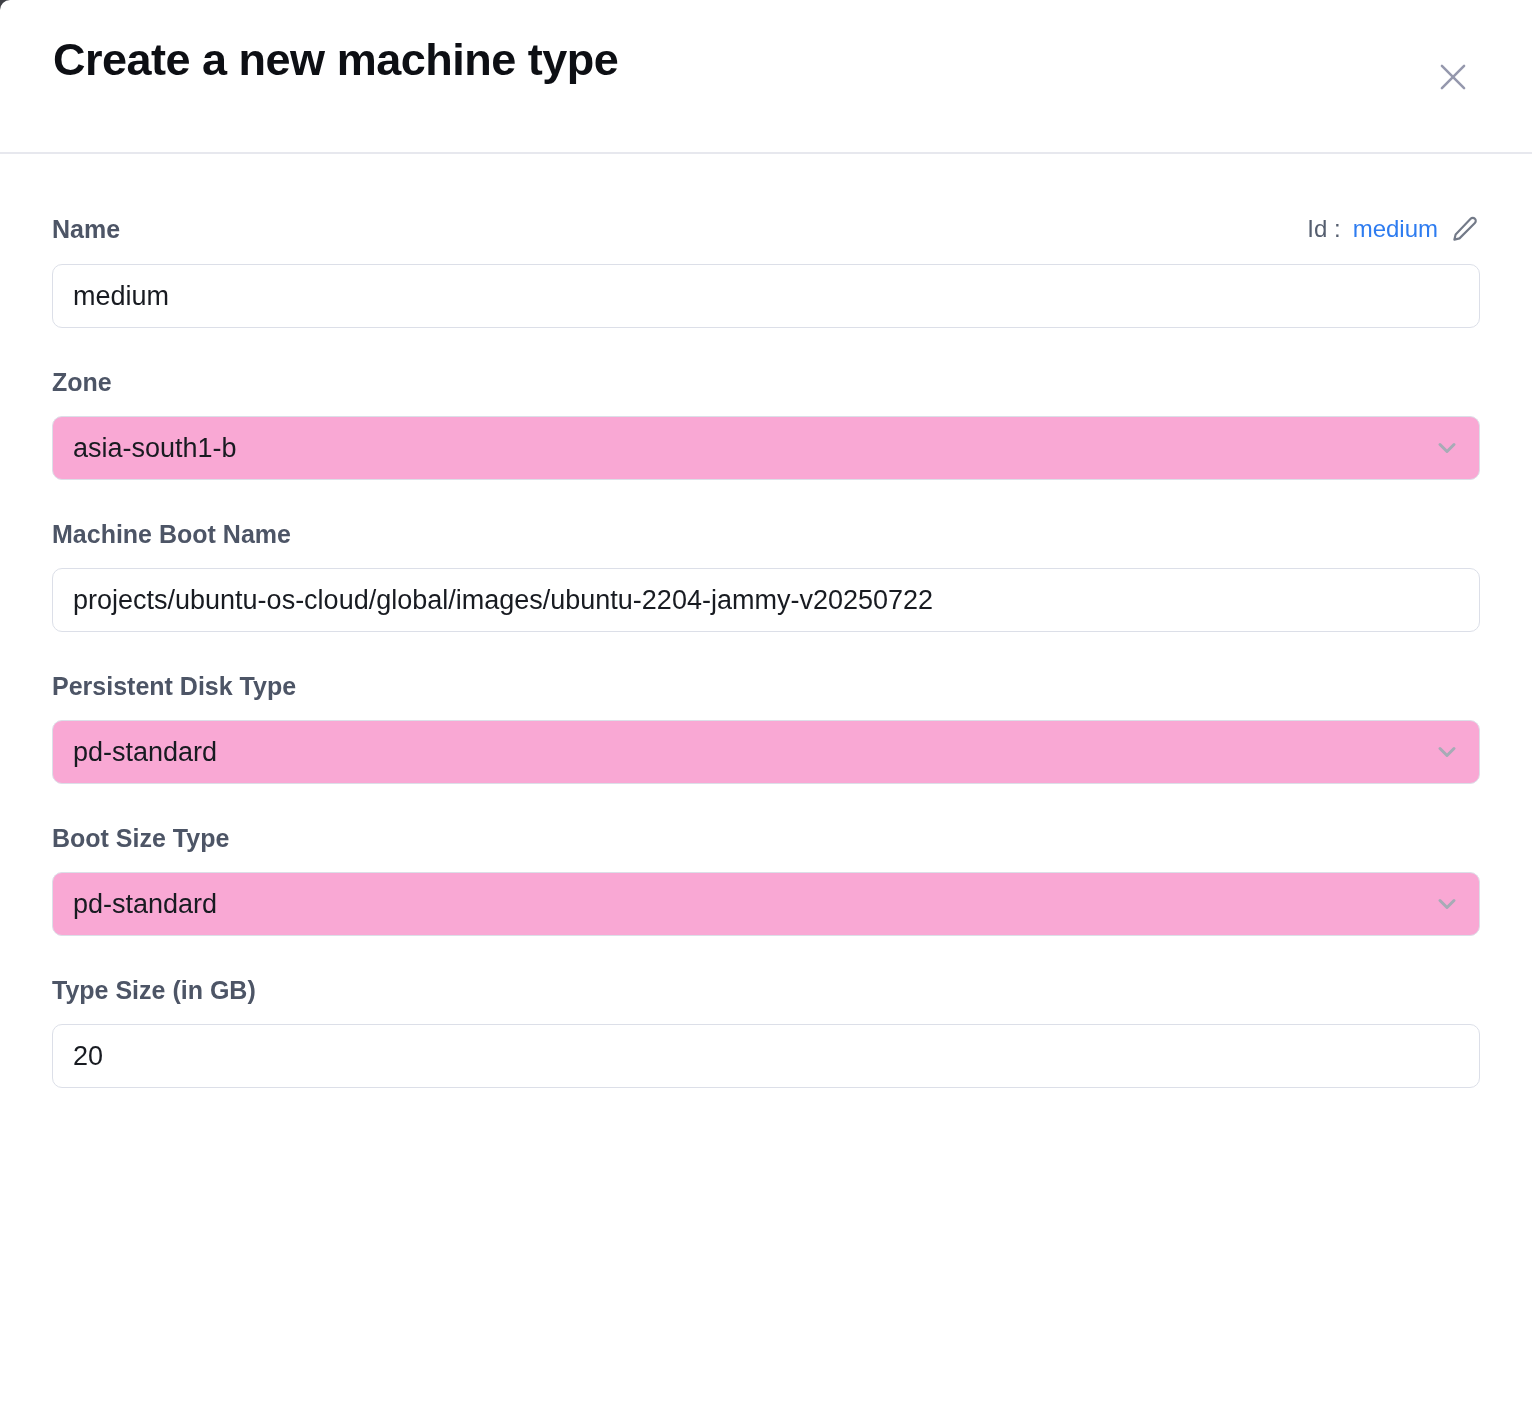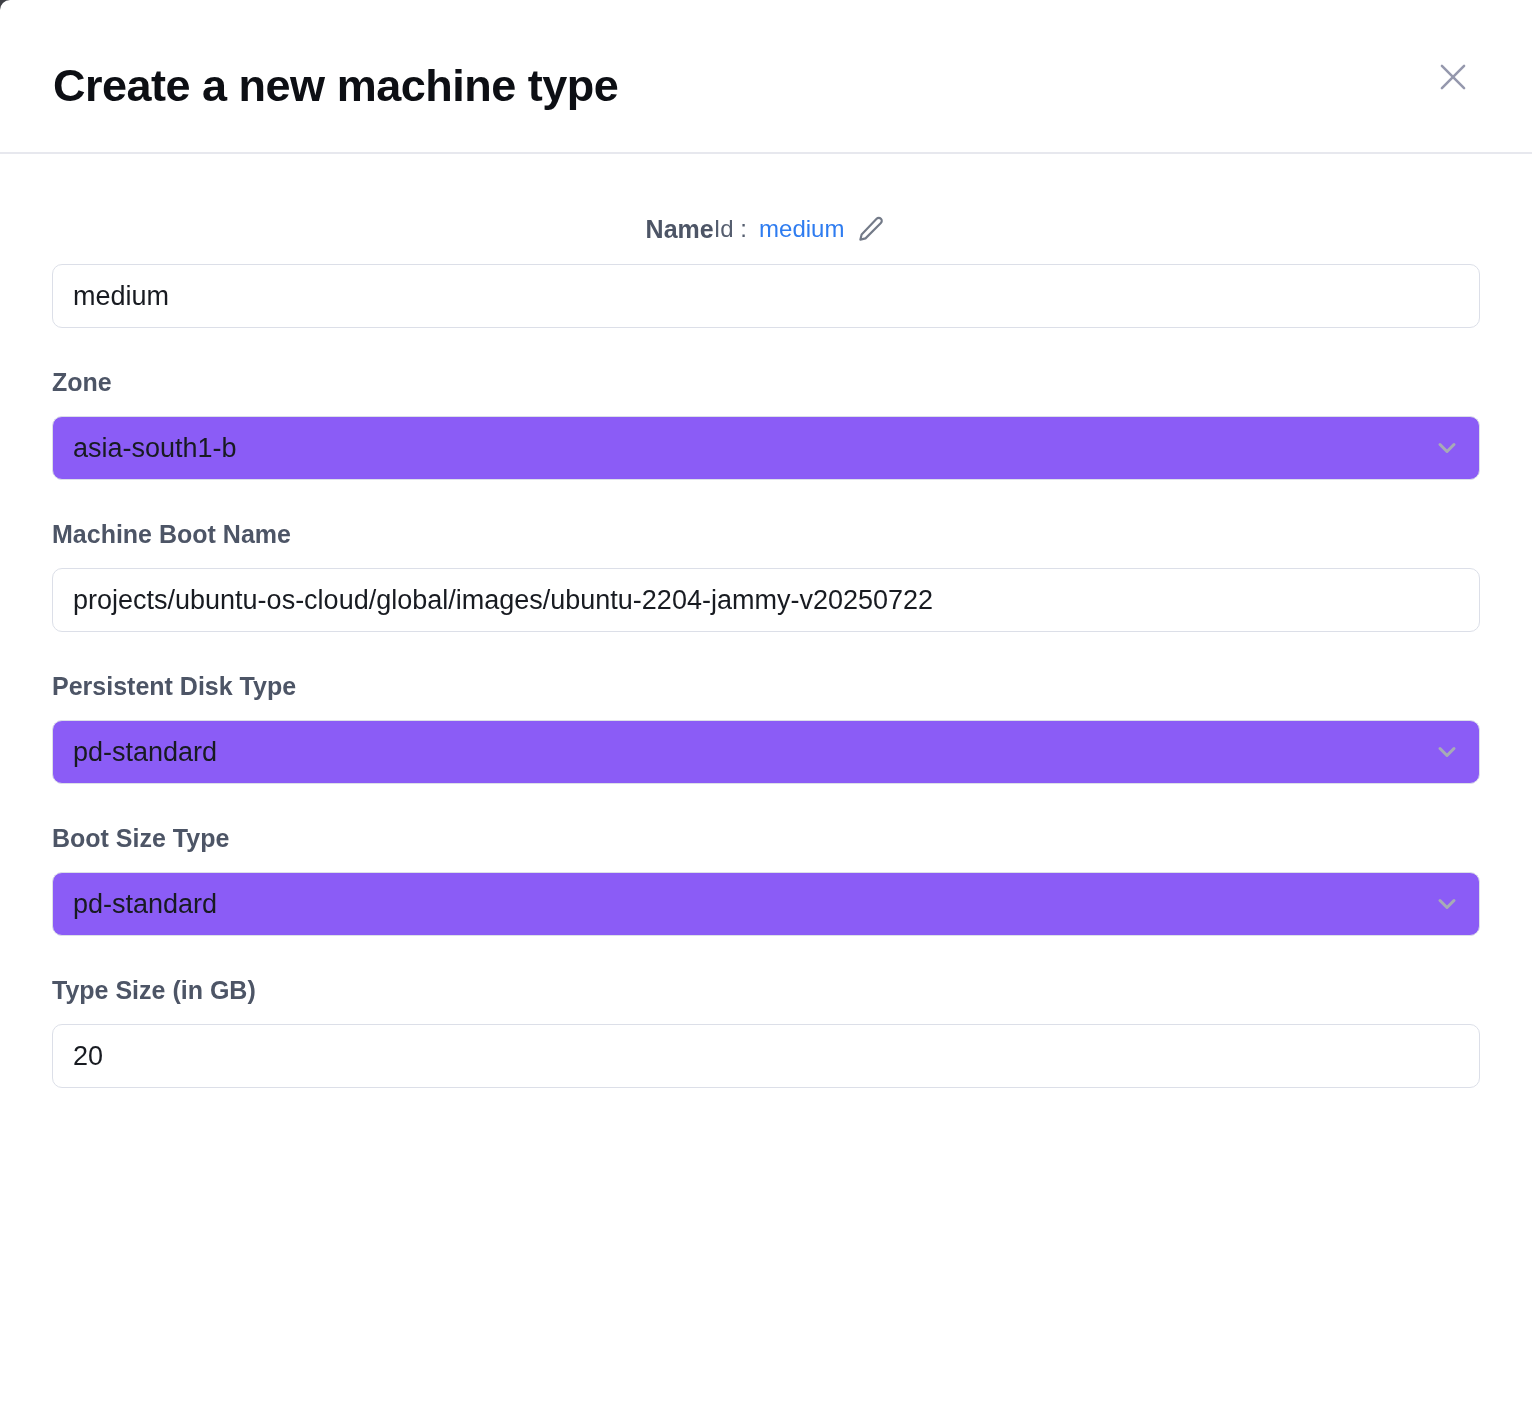--- a/index.html
+++ b/index.html
@@ -20,21 +20,21 @@
   
   .modal-header {
     position: relative;
     height: 154px;
     border-bottom: 2px solid #e7e8ee;
     box-sizing: border-box;
   }
   .modal-title {
     position: absolute;
     left: 53px;
-    top: 60px;
+    top: 34px;
     font-size: 45px;
     font-weight: 700;
     color: #0d0f14;
     letter-spacing: -0.5px;
   }
   .close-btn {
     position: absolute;
     right: 58px;
     top: 56px;
     width: 42px;
@@ -60,21 +60,21 @@
     display: block;
     font-size: 25px;
     font-weight: 600;
     color: #4d5566;
     line-height: 28px;
     margin-bottom: 20px;
   }
   .label-row {
     display: flex;
     align-items: center;
-    justify-content: center;
+    justify-content: space-between;
     margin-bottom: 20px;
   }
   .label-row .field-label { margin-bottom: 0; }
   .id-badge {
     display: flex;
     align-items: center;
     gap: 12px;
     font-size: 24px;
   }
   .id-prefix { color: #555e6f; }
@@ -93,21 +93,21 @@
     background: #ffffff;
     outline: none;
   }
   .select-box {
     position: relative;
     width: 100%;
     height: 64px;
     box-sizing: border-box;
     border: 1.5px solid #dcdfe8;
     border-radius: 10px;
-    background: #8b5cf6;
+    background: #f9a8d4;
     display: flex;
     align-items: center;
     padding: 0 56px 0 20px;
     font-size: 27px;
     color: #181b21;
     cursor: pointer;
   }
   .select-chevron {
     position: absolute;
     right: 18px;

